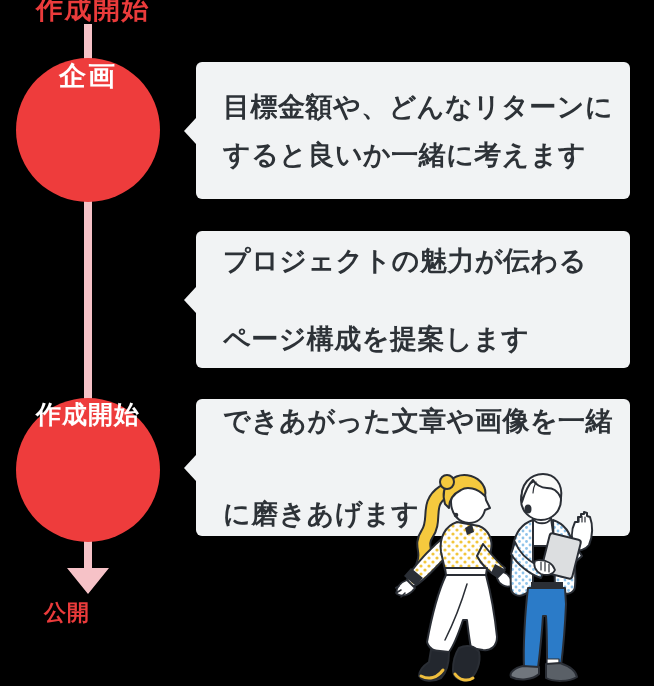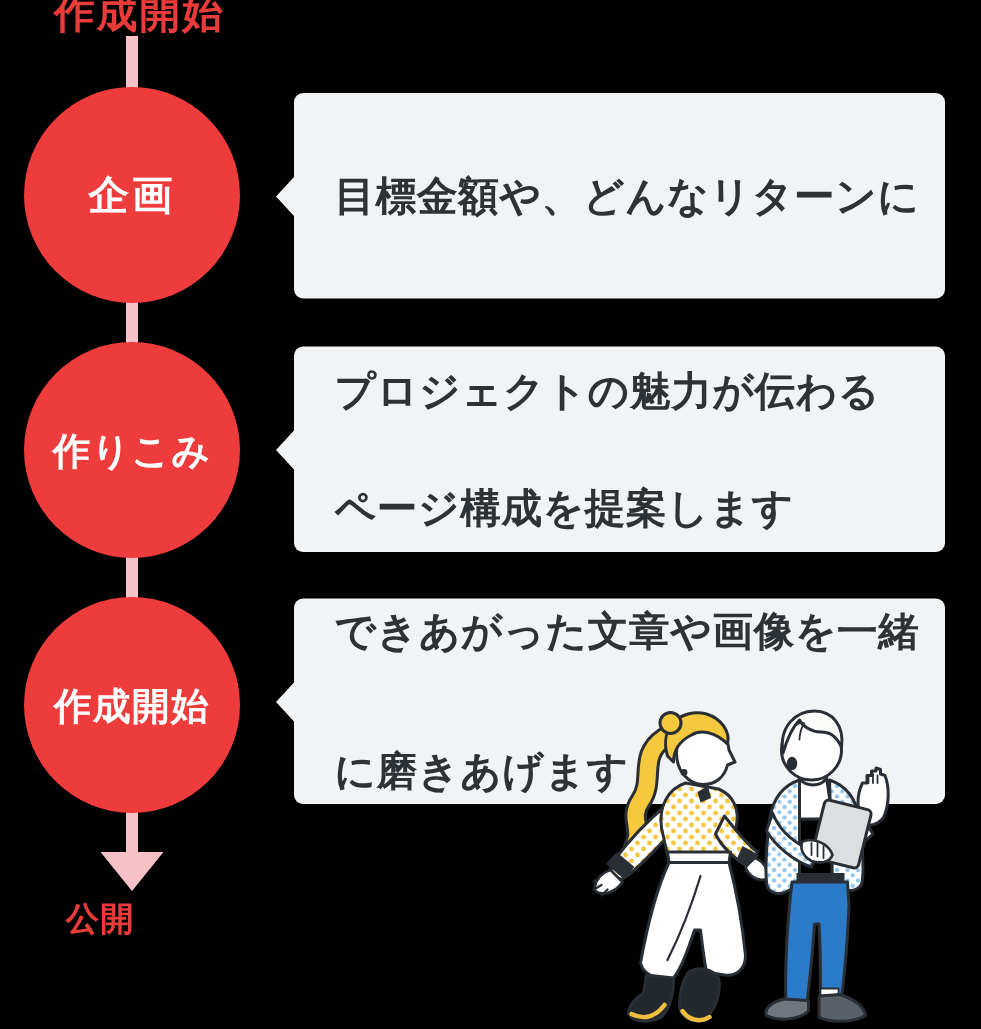--- a/index.html
+++ b/index.html
@@ -23,21 +23,21 @@
   .start-label{
     position:absolute;left:36px;top:-6px;font-size:27px;line-height:30px;
     font-weight:800;color:var(--label-red);letter-spacing:1.5px;z-index:2;white-space:nowrap;
   }
   .end-label{
     position:absolute;left:44px;top:598px;font-size:22px;line-height:30px;
     font-weight:800;color:var(--label-red);letter-spacing:1px;z-index:2;white-space:nowrap;
   }
   .step-circle{
     position:absolute;left:16px;width:144px;height:144px;border-radius:50%;
-    background:var(--red);color:#fff;display:flex;align-items:center;justify-content:center;
+    background:var(--red);color:#fff;display:flex;align-items:flex-start;justify-content:center;
     font-weight:800;letter-spacing:2px;z-index:2;white-space:nowrap;
   }
   .c0{top:58px;font-size:27px;}
   .c1{top:228px;font-size:25px;letter-spacing:1px;}
   .c2{top:398px;font-size:25px;letter-spacing:1px;}
   .bubble{
     position:absolute;left:196px;width:434px;height:137px;background:var(--bubble);
     border-radius:6px;display:flex;flex-direction:column;justify-content:center;
     padding-left:27px;box-sizing:border-box;z-index:1;
   }
@@ -61,25 +61,23 @@
   <div class="spine"></div>
   <div class="arrow"></div>
 
   <div class="start-label">作成開始</div>
 
   <div class="step-circle c0">
     <span>企画</span>
   </div>
   <div class="bubble b0">
     <div class="bline">目標金額や、どんなリターンに</div>
+    <div class="bline">すると良いか一緒に考えます</div>
   </div>
 
-  <div class="step-circle c1">
-    <span>作りこみ</span>
-  </div>
   <div class="bubble b1">
     <div class="bline">プロジェクトの魅力が伝わる</div>
     <div class="bline">ページ構成を提案します</div>
   </div>
 
   <div class="step-circle c2">
     <span>作成開始</span>
   </div>
   <div class="bubble b2">
     <div class="bline">できあがった文章や画像を一緒</div>

